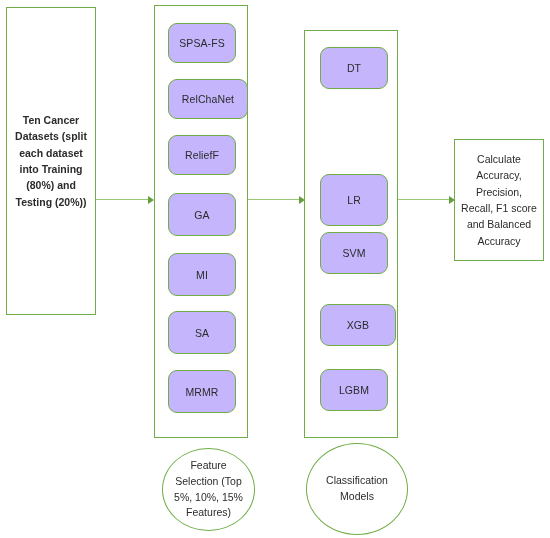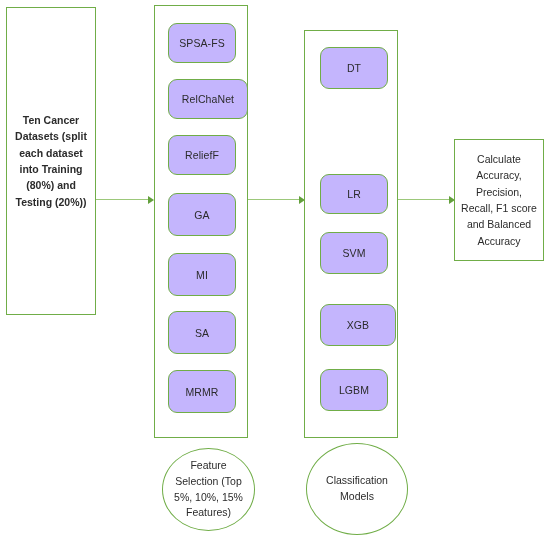--- a/index.html
+++ b/index.html
@@ -137,21 +137,21 @@
   <div class="arrow" style="left:248px; top:195px; width:57px;">
     <div class="shaft" style="width:51px;"></div>
     <div class="head" style="left:51px;"></div>
   </div>
 
   <div class="container-box" style="left:304px; top:30px; width:94px; height:408px;"></div>
 
   <div class="rounded-box" style="left:320px; top:47px; width:68px; height:42px;">
     <span class="cell-label">DT</span>
   </div>
-  <div class="rounded-box" style="left:320px; top:174px; width:68px; height:40px;">
+  <div class="rounded-box" style="left:320px; top:174px; width:68px; height:52px;">
     <span class="cell-label">LR</span>
   </div>
   <div class="rounded-box" style="left:320px; top:232px; width:68px; height:42px;">
     <span class="cell-label">SVM</span>
   </div>
   <div class="rounded-box" style="left:320px; top:304px; width:76px; height:42px;">
     <span class="cell-label">XGB</span>
   </div>
   <div class="rounded-box" style="left:320px; top:369px; width:68px; height:42px;">
     <span class="cell-label">LGBM</span>

